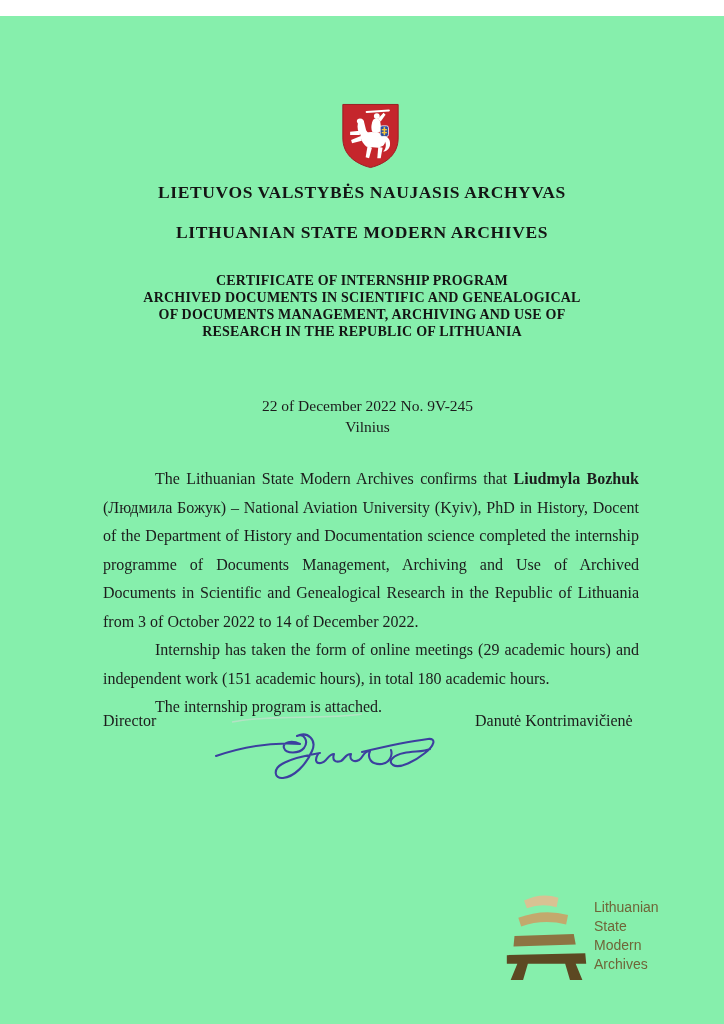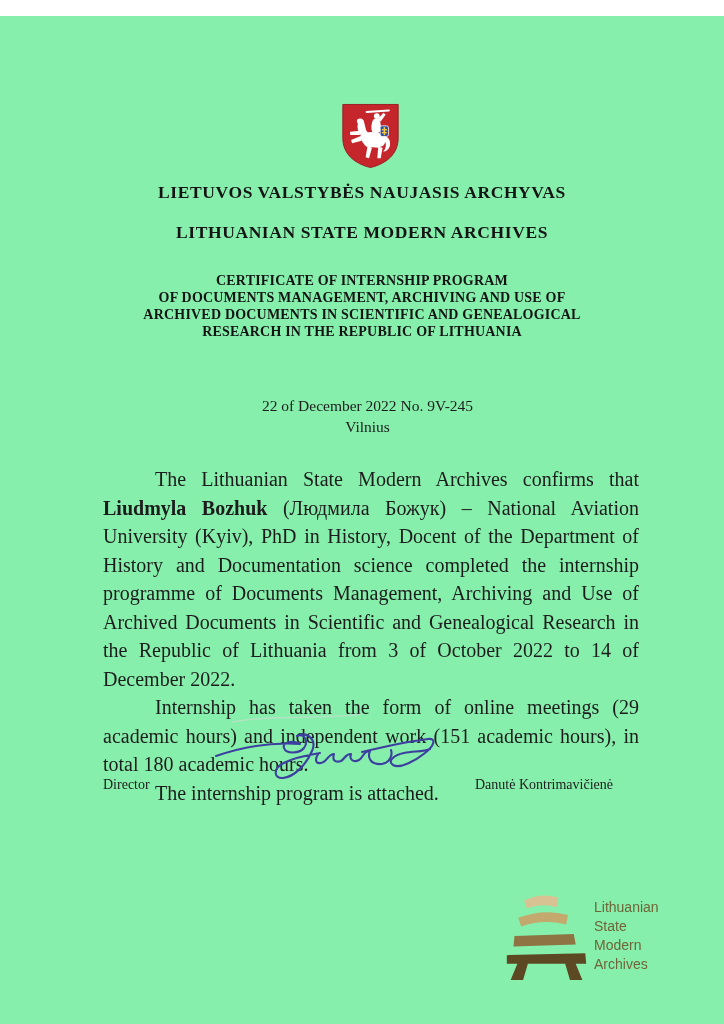--- a/index.html
+++ b/index.html
@@ -18,26 +18,26 @@
   .org-title {
     font-weight:bold; font-size:17.5px; letter-spacing:0.6px; color:#141414;
   }
   .cert-title {
     font-weight:bold; font-size:14px; line-height:17px; color:#141414;
     letter-spacing:0.2px;
   }
   .date-block { font-size:15.5px; line-height:20.5px; color:#1c1c1c; }
   .body-text {
     left:103px; width:536px; top:449px;
-    font-size:20px; line-height:28.5px;
+    font-size:16px; line-height:28.5px;
     text-align:justify;
   }
   .body-text p { text-indent:52px; margin:0; }
   .bold-name { font-weight:bold; }
-  .sign-row { top:761px; font-size:14px; }
+  .sign-row { top:696px; font-size:16px; }
   .role-label { left:103px; }
   .signer-name { left:475px; }
   .logo-text {
     left:594px; top:882px;
     font-family:"Liberation Sans", sans-serif;
     font-size:14px; line-height:19px;
     color:#6f6538; font-weight:500;
   }
 </style>
 </head>
@@ -67,22 +67,22 @@
       <rect x="41.6" y="26.8" width="5.3" height="1.4" fill="#f5c53f"></rect>
       <rect x="41.6" y="29.8" width="5.3" height="1.4" fill="#f5c53f"></rect>
     </g>
   </svg>
 
   <div class="abs centered org-title" style="top:166px;">LIETUVOS VALSTYBĖS NAUJASIS ARCHYVAS</div>
   <div class="abs centered org-title" style="top:206px;">LITHUANIAN STATE MODERN ARCHIVES</div>
 
   <div class="abs centered cert-title" style="top:256px;">
     <div>CERTIFICATE OF INTERNSHIP PROGRAM</div>
+    <div>ARCHIVED DOCUMENTS IN SCIENTIFIC AND GENEALOGICAL</div>
     <div>OF DOCUMENTS MANAGEMENT, ARCHIVING AND USE OF</div>
-    <div>ARCHIVED DOCUMENTS IN SCIENTIFIC AND GENEALOGICAL</div>
     <div>RESEARCH IN THE REPUBLIC OF LITHUANIA</div>
   </div>
 
   <div class="abs centered date-block" style="top:380px;padding-left:11px;">
     <div>22 of December 2022 No. 9V-245</div>
     <div>Vilnius</div>
   </div>
 
   <div class="abs body-text">
     <p><span>The Lithuanian State Modern Archives confirms that </span><span class="bold-name">Liudmyla Bozhuk</span><span> (Людмила Божук) – National Aviation University (Kyiv), PhD in History, Docent of the Department of History and Documentation science completed the internship programme of Documents Management, Archiving and Use of Archived Documents in Scientific and Genealogical Research in the Republic of Lithuania from 3 of October 2022 to 14 of December 2022.</span></p>

